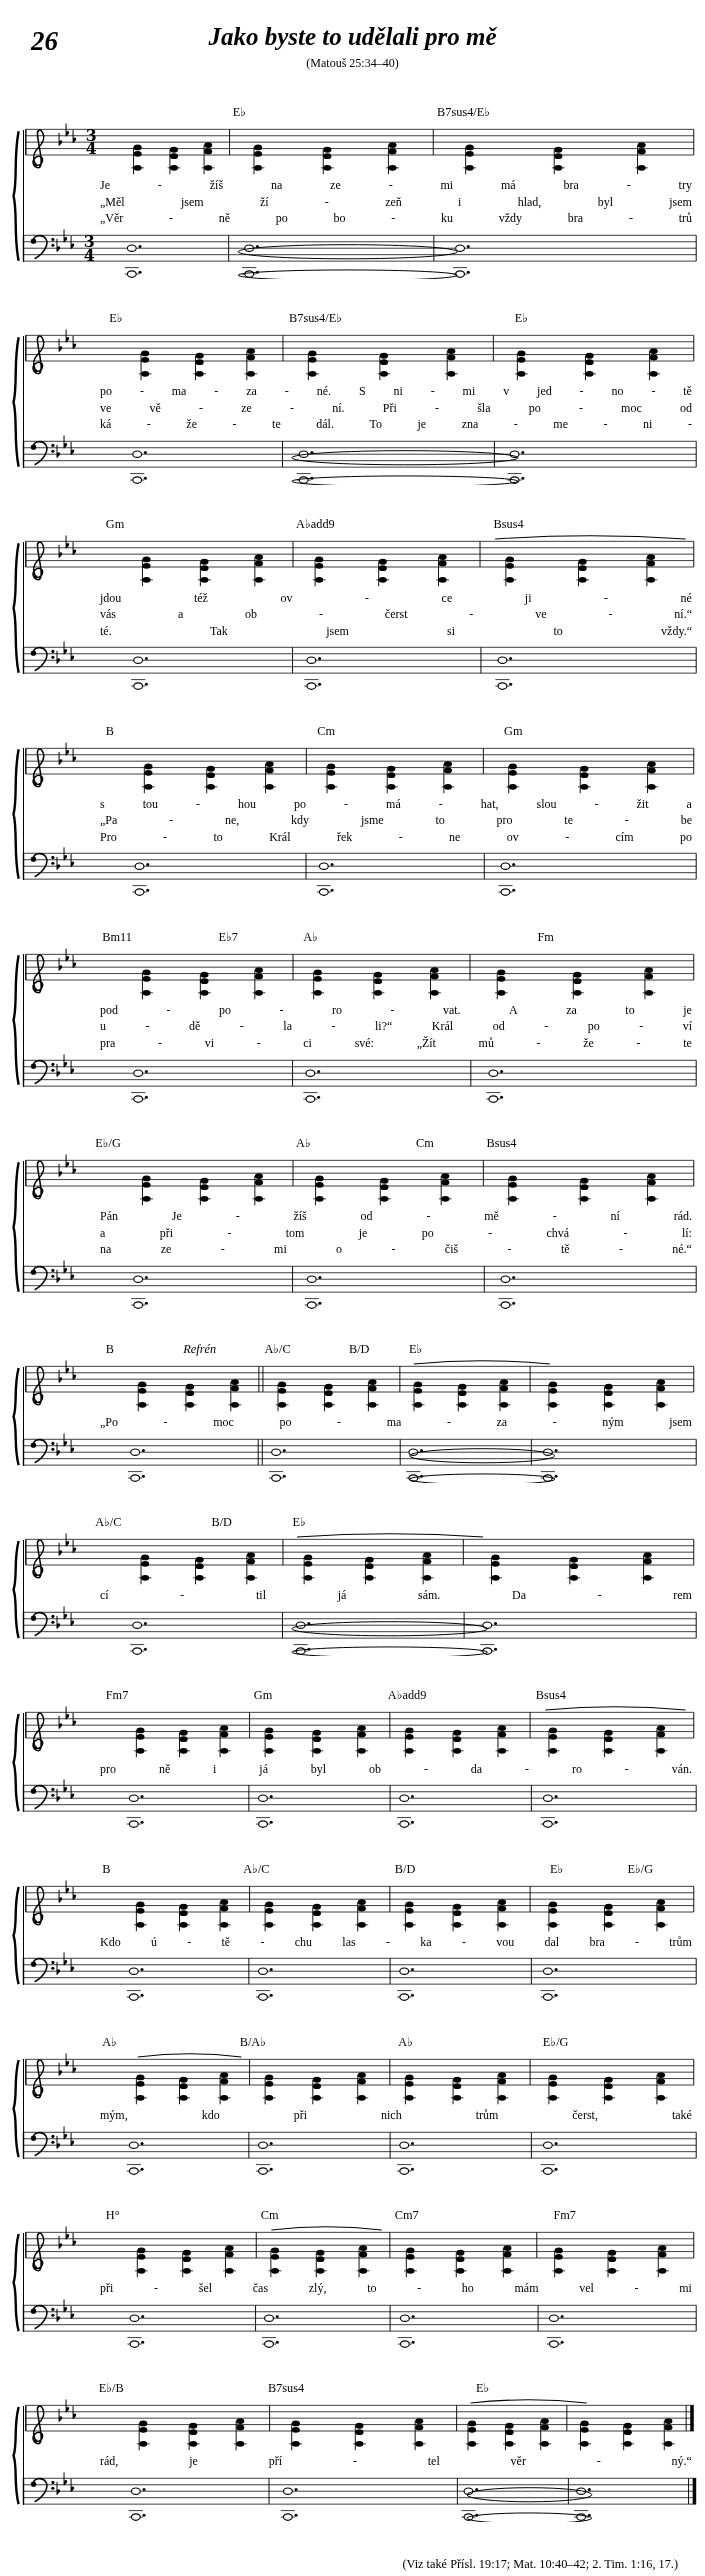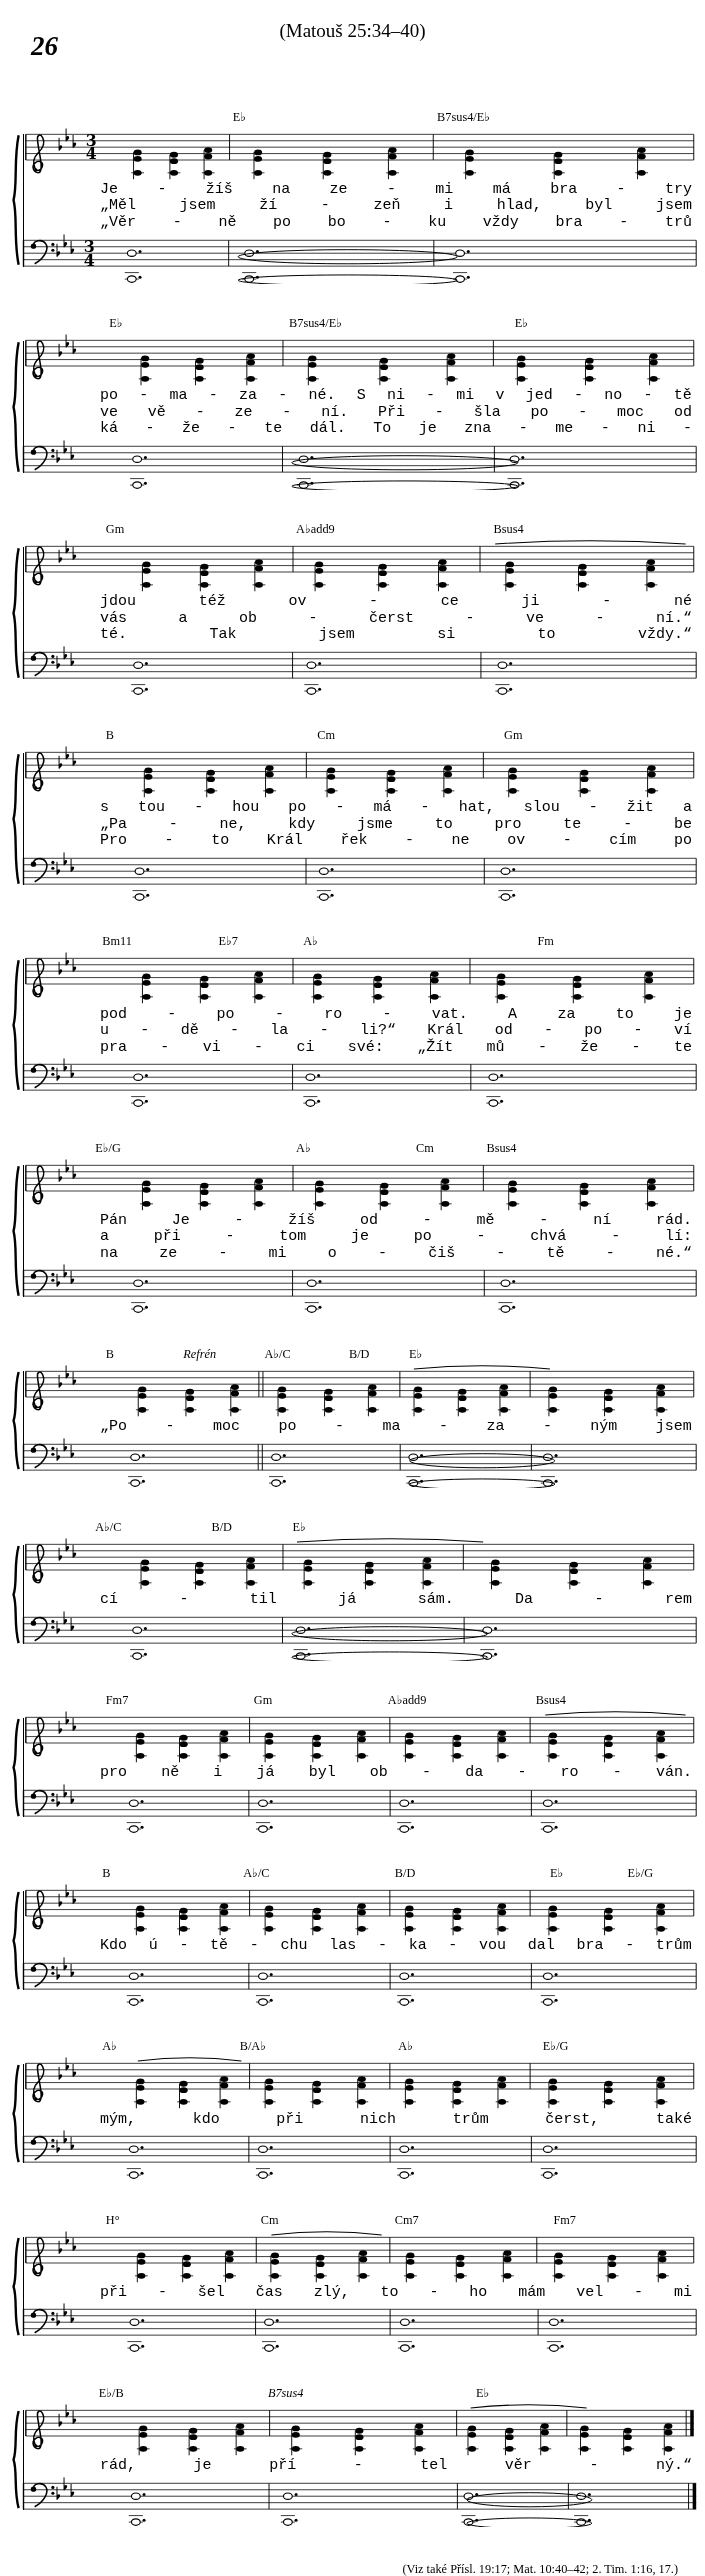--- a/index.html
+++ b/index.html
@@ -1,41 +1,42 @@
 <!DOCTYPE html>
 <html style="font-size:9.4px"><head>
 <meta charset="utf-8">
 <style>
   html,body{margin:0;padding:0;background:#fff;color:#000;}
   body{width:705px;min-height:2576px;font-family:"Liberation Serif",serif;}
   .page{padding-top:15.3px;}
   .head{position:relative;height:87px;}
   .song-number{position:absolute;left:31px;top:10.6px;font:italic 700 27px "Liberation Serif",serif;}
   .title{margin:0;padding-top:8.2px;text-align:center;font:italic 700 25px "Liberation Serif",serif;}
-  .subtitle{margin-top:4.7px;text-align:center;font-size:19px;}
+  .subtitle{margin-top:4.7px;text-align:center;font-size:12px;}
   #systems{padding-top:2.4px;}
   .system{position:relative;margin:0 0 32px 0;}
   .chord-row{position:relative;height:15.3px;font-size:12.3px;font-family:"Liberation Serif",serif;}
   .chord{position:absolute;bottom:0;white-space:nowrap;}
   .annotation{position:absolute;bottom:0;font-style:italic;white-space:nowrap;text-align:center;}
   .staff-wrap{line-height:0;}
-  .lyrics{padding:1.2px 13px 1.2px 100px;font-family:Liberation Mono, monospace;font-size:15px;}
+  .lyrics{padding:1.2px 13px 1.2px 100px;font-family:Liberation Serif, serif;font-size:12px;}
   .lyric-line{display:flex;justify-content:space-between;line-height:16.5px;}
   .lyric-line span{white-space:pre;}
   .brace{position:absolute;left:11.8px;top:25px;height:calc(100% - 42px);width:8.2px;}
   .sysline{position:absolute;left:23px;top:25px;height:calc(100% - 42px);width:1.2px;background:#000;}
   .footnote{text-align:right;padding:3.5px 27px 14px 0;font-size:12.3px;}
   .tsig{font:700 27px "DejaVu Serif",serif;text-anchor:middle;}
 </style>
 </head>
 <body>
 
 <div class="page">
   <header class="head">
     <div class="song-number">26</div>
+    <h1 class="title">Jako byste to udělali pro mě</h1>
     <div class="subtitle">(Matouš 25:34–40)</div>
   </header>
 
   <main id="systems">
   <section class="system">
     <div class="chord-row">
           <span class="chord" style="left: 33%;">E♭</span>
           <span class="chord" style="left: 62%;">B7sus4/E♭</span>
         </div>
     <div class="staff-wrap staff-top"><svg viewBox="0 0 1200 96" width="705" height="56" xmlns="http://www.w3.org/2000/svg">
@@ -1888,21 +1889,21 @@
           </svg></div>
     <svg class="brace" viewBox="0 0 16 100" preserveAspectRatio="none">
       <path d="M13,1 C3,20 11,38 3,50 C11,62 3,80 13,99" fill="none" stroke="#000" stroke-width="2.4" vector-effect="non-scaling-stroke"></path>
     </svg>
     <div class="sysline"></div>
   </section>
 
   <section class="system">
     <div class="chord-row">
           <span class="chord" style="left: 14%;">E♭/B</span>
-          <span class="chord" style="left: 38%; font-style: italic;">B7sus4</span>
+          <span class="chord" style="left: 38%;">B7sus4</span>
           <span class="chord" style="left: 67.5%;">E♭</span>
         </div>
     <div class="staff-wrap staff-top"><svg viewBox="0 0 1200 96" width="705" height="56" xmlns="http://www.w3.org/2000/svg">
             <line x1="40" y1="16" x2="1185" y2="16" stroke="#000" stroke-width="1.3"></line>
             <line x1="40" y1="27" x2="1185" y2="27" stroke="#000" stroke-width="1.3"></line>
             <line x1="40" y1="38" x2="1185" y2="38" stroke="#000" stroke-width="1.3"></line>
             <line x1="40" y1="49" x2="1185" y2="49" stroke="#000" stroke-width="1.3"></line>
             <line x1="40" y1="60" x2="1185" y2="60" stroke="#000" stroke-width="1.3"></line>
             <line x1="40" y1="16" x2="40" y2="60" stroke="#000" stroke-width="2.4"></line>
             <line x1="457.925" y1="16" x2="457.925" y2="60" stroke="#000" stroke-width="1.6"></line>

